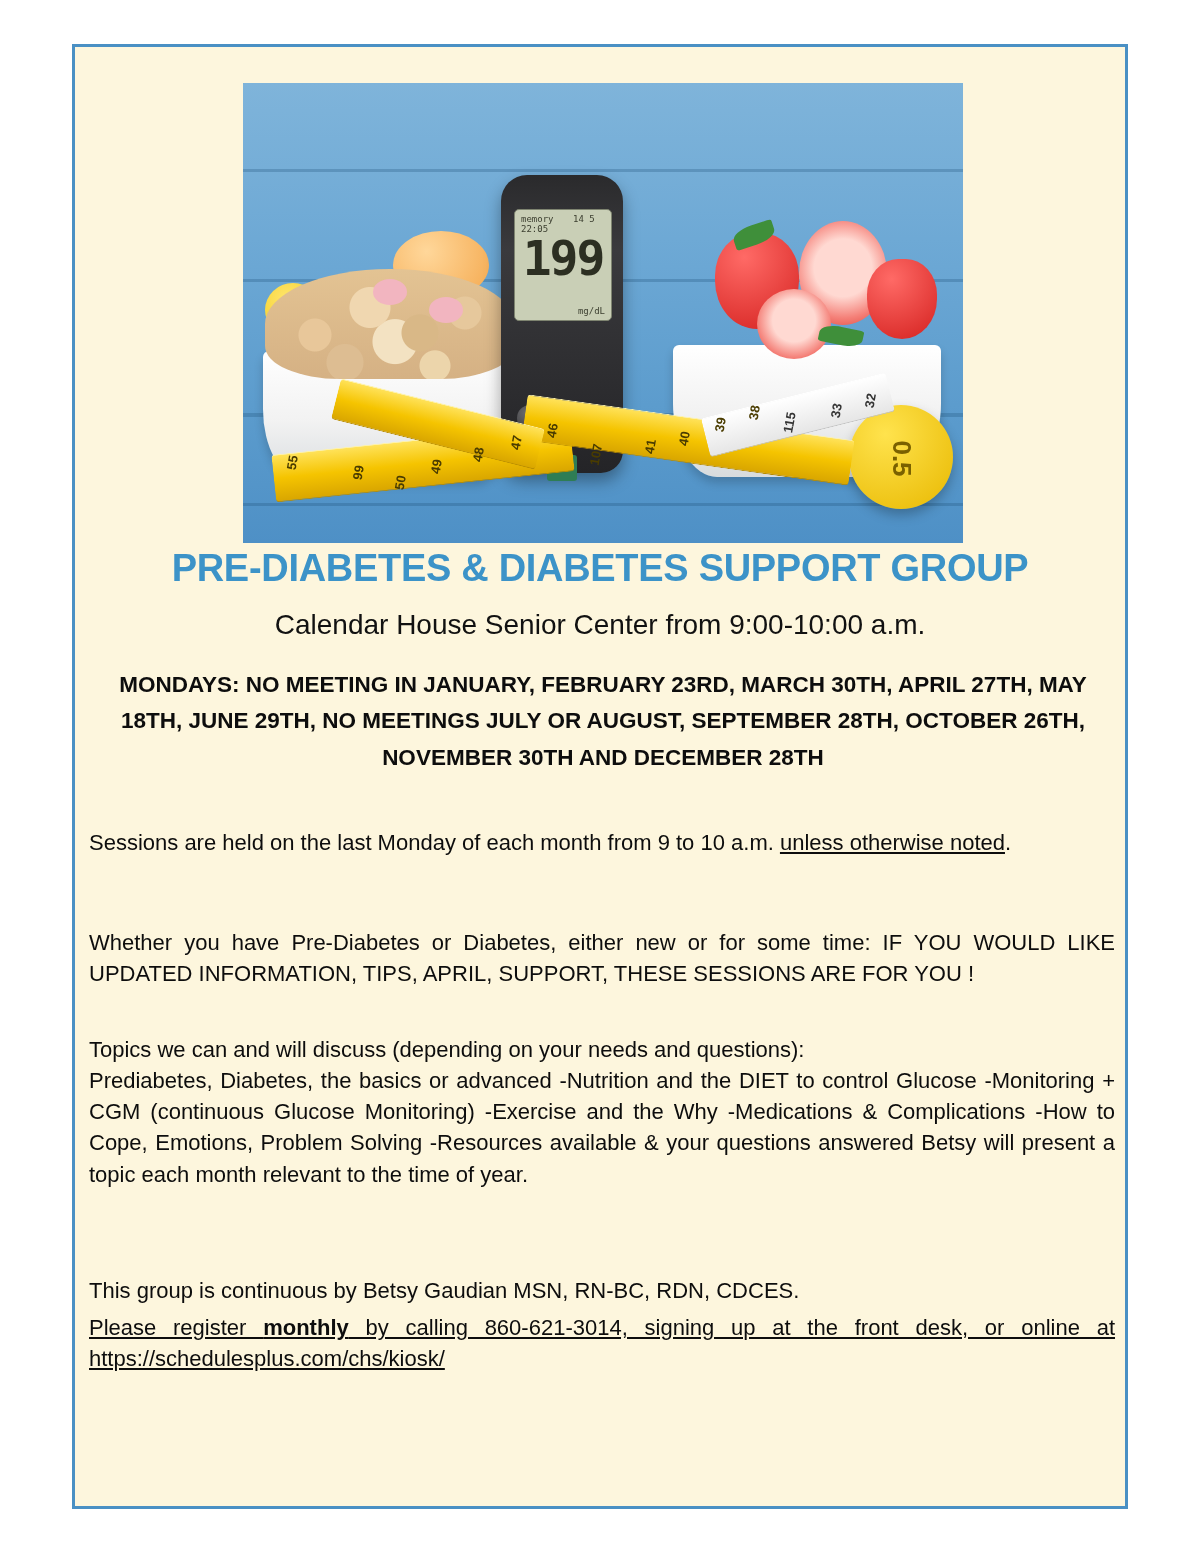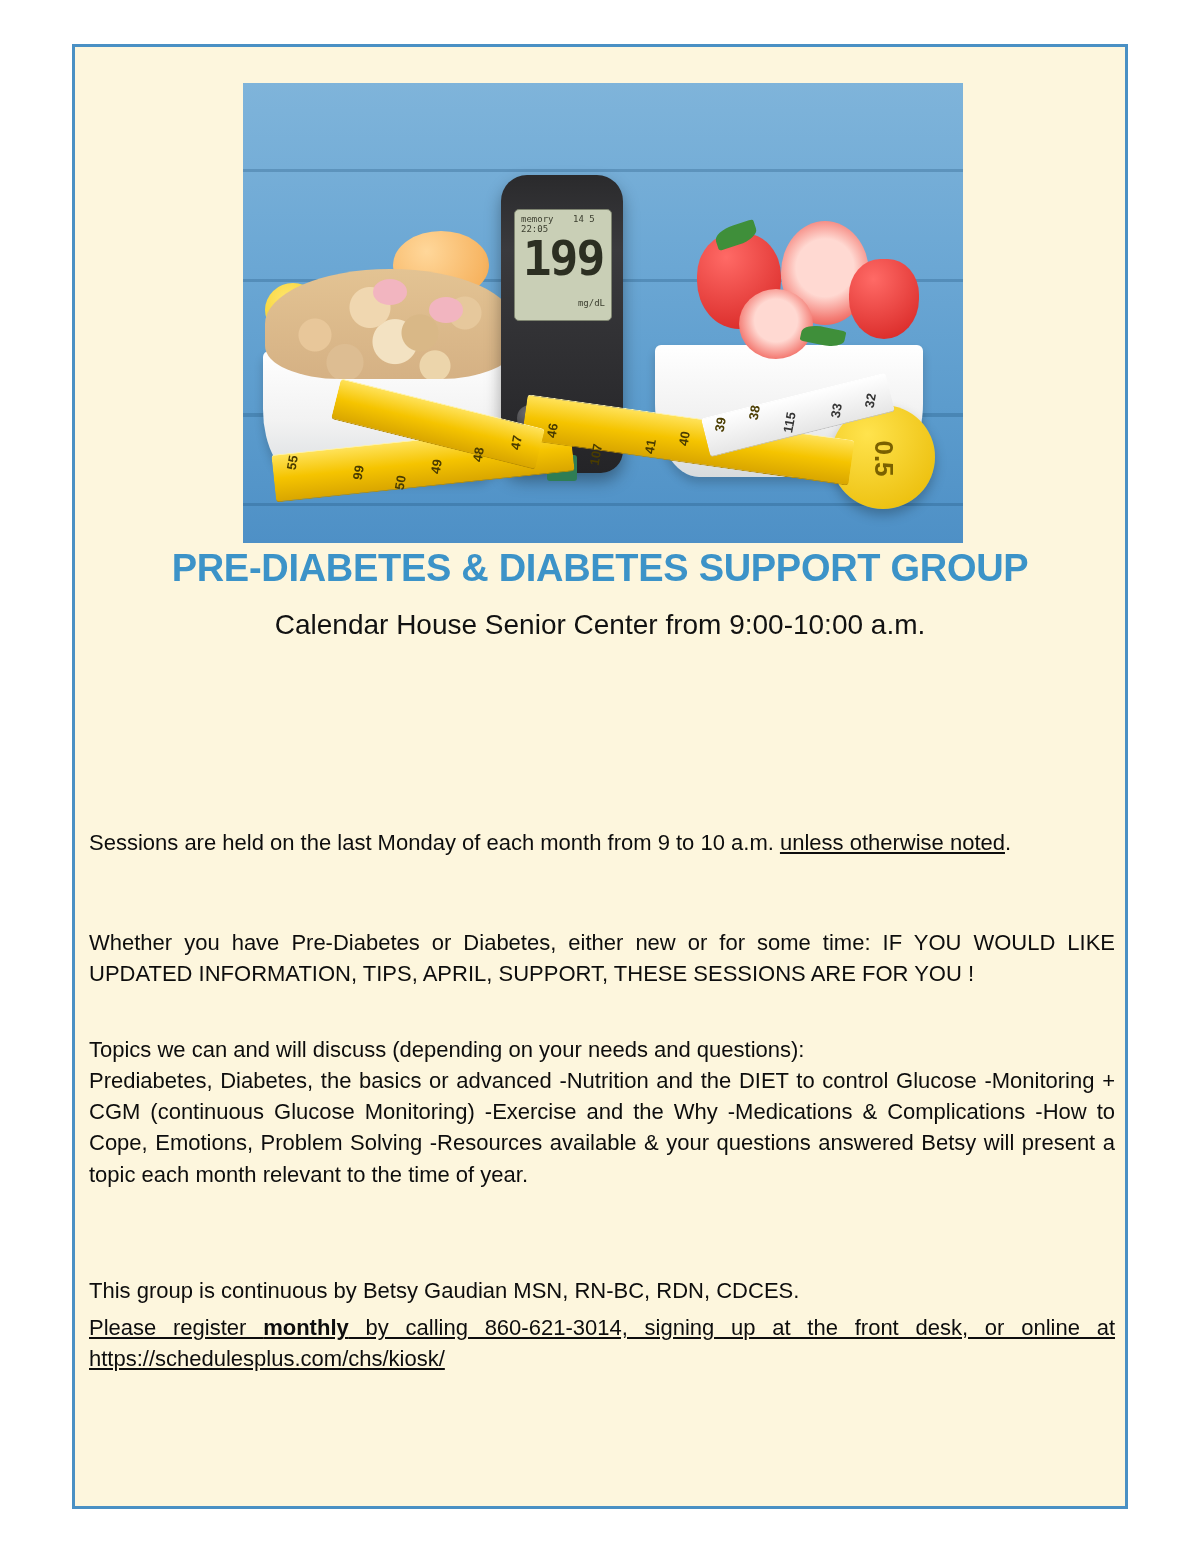--- a/index.html
+++ b/index.html
@@ -37,20 +37,21 @@
     width: 720px;
     height: 460px;
     overflow: hidden;
   }
   .photo {
     position: relative;
     width: 100%;
     height: 100%;
     background: linear-gradient(180deg, #7fb4da 0%, #6ba7d4 40%, #5c9ccd 70%, #4e90c6 100%);
     overflow: hidden;
+    padding-left: 18px;
   }
   
   .plank {
     position: absolute;
     left: 0;
     width: 100%;
     height: 3px;
     background: rgba(30,80,120,0.28);
   }
   .plank.p1 { top: 86px; }
@@ -138,21 +139,21 @@
   }
   .meter-small {
     position: absolute;
     font-family: "DejaVu Sans Mono", monospace;
     font-size: 9px;
     color: #3b3e2f;
   }
   .meter-small.memory { left: 6px; top: 4px; }
   .meter-small.time { left: 6px; top: 14px; }
   .meter-small.date { left: 58px; top: 4px; }
-  .meter-small.unit { right: 6px; bottom: 12px; }
+  .meter-small.unit { right: 6px; bottom: 4px; }
   .meter-btn {
     position: absolute;
     width: 26px; height: 26px;
     border-radius: 50%;
     background: radial-gradient(circle at 35% 30%, #6a6a6d, #303033);
     color: #cfcfd2;
     font-size: 11px;
     text-align: center;
     line-height: 26px;
   }
@@ -359,20 +360,21 @@
 
           <span class="tape-white-num" style="left:506px; top:26px; transform:rotate(-80deg);">115</span>
           <span class="tape-white-num" style="left:556px; top:14px; transform:rotate(-80deg);">33</span>
           <span class="tape-white-num" style="left:590px; top:4px; transform:rotate(-80deg);">32</span>
         </div>
       </div>
     </div>
 
     <h1 class="title">PRE-DIABETES &amp; DIABETES SUPPORT GROUP</h1>
     <div class="subtitle">Calendar House Senior Center from 9:00-10:00 a.m.</div>
+    <div class="dates">MONDAYS:  NO MEETING IN JANUARY, FEBRUARY 23RD, MARCH 30TH, APRIL 27TH, MAY 18TH, JUNE 29TH, NO MEETINGS JULY OR AUGUST, SEPTEMBER 28TH, OCTOBER 26TH, NOVEMBER 30TH AND DECEMBER 28TH</div>
 
     <div class="body-block p1"><span>Sessions are held on the last Monday of each month from 9 to 10 a.m. </span><u>unless otherwise noted</u><span>.</span></div>
 
     <div class="body-block p2">Whether you have Pre-Diabetes or Diabetes, either new or for some time: IF YOU WOULD LIKE UPDATED INFORMATION, TIPS, APRIL, SUPPORT, THESE SESSIONS ARE FOR YOU !</div>
 
     <div class="body-block p3">Topics we can and will discuss (depending on your needs and questions):</div>
 
     <div class="body-block p4">Prediabetes, Diabetes, the basics or advanced -Nutrition and the DIET to control Glucose -Monitoring + CGM (continuous Glucose Monitoring) -Exercise and the Why -Medications &amp; Complications -How to Cope, Emotions, Problem Solving -Resources available &amp; your questions answered Betsy will present a topic each month relevant to the time of year.</div>
 
     <div class="body-block p5">This group is continuous by Betsy Gaudian MSN, RN-BC, RDN, CDCES.</div>

